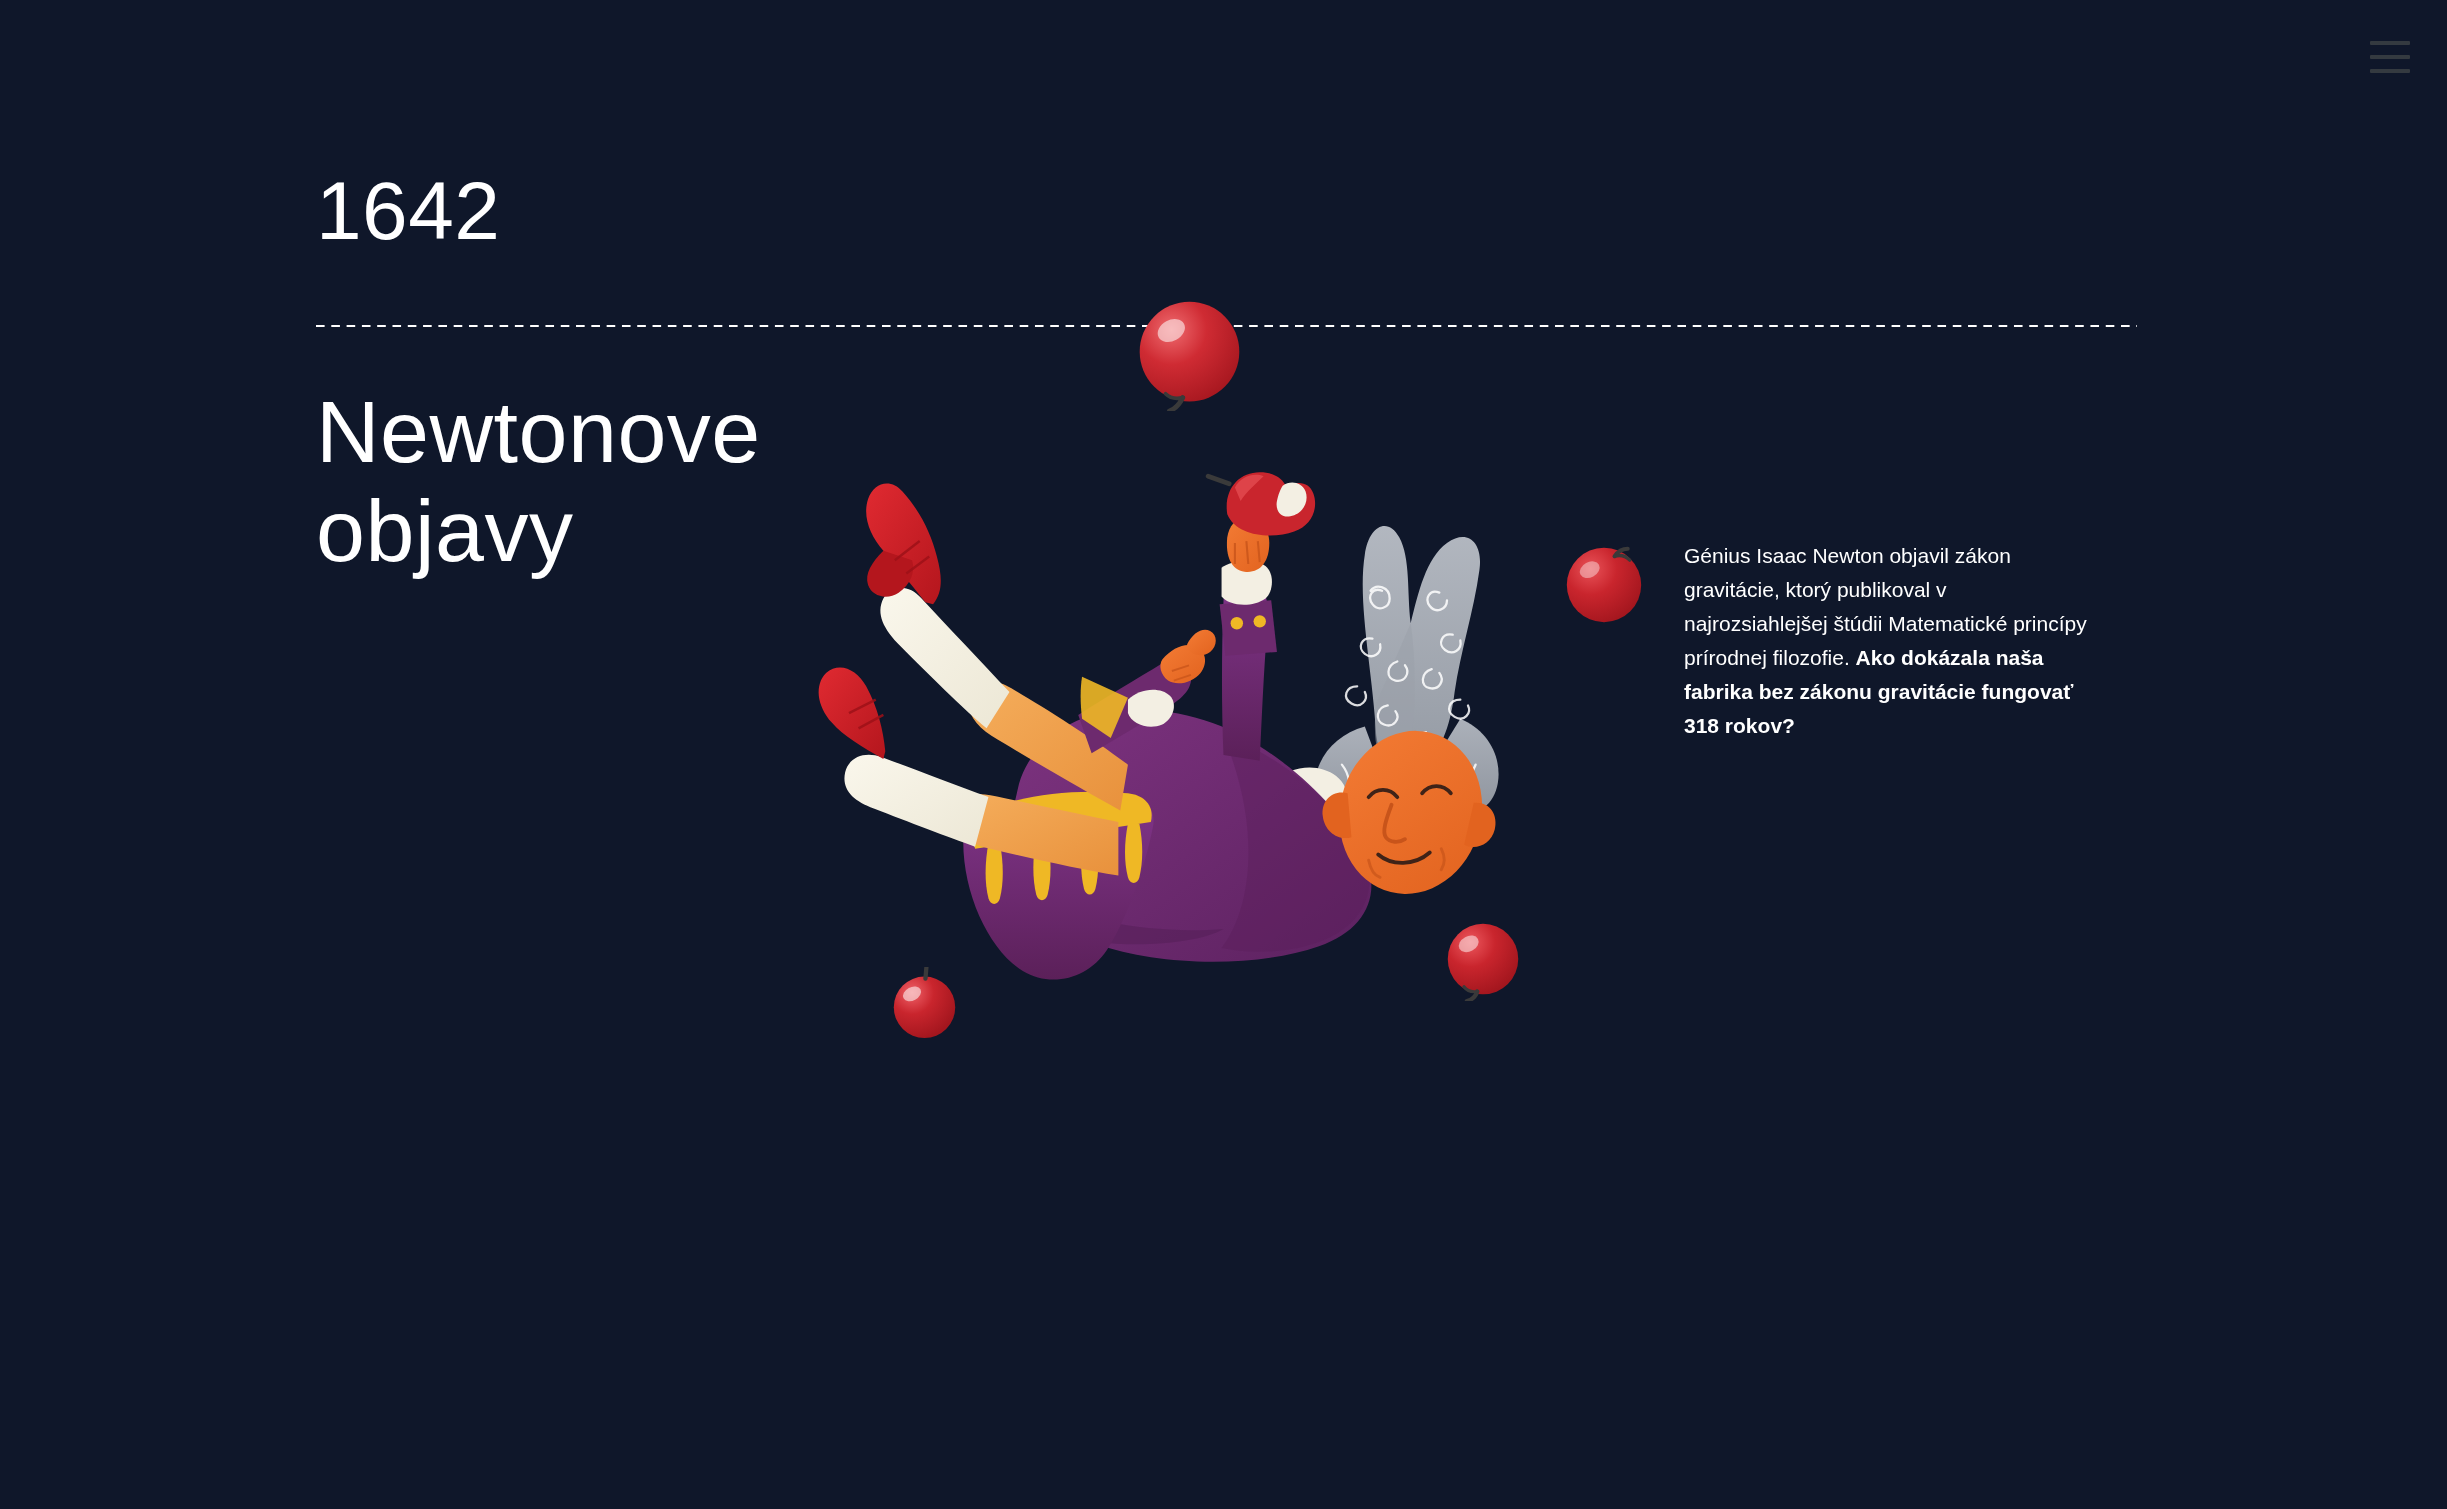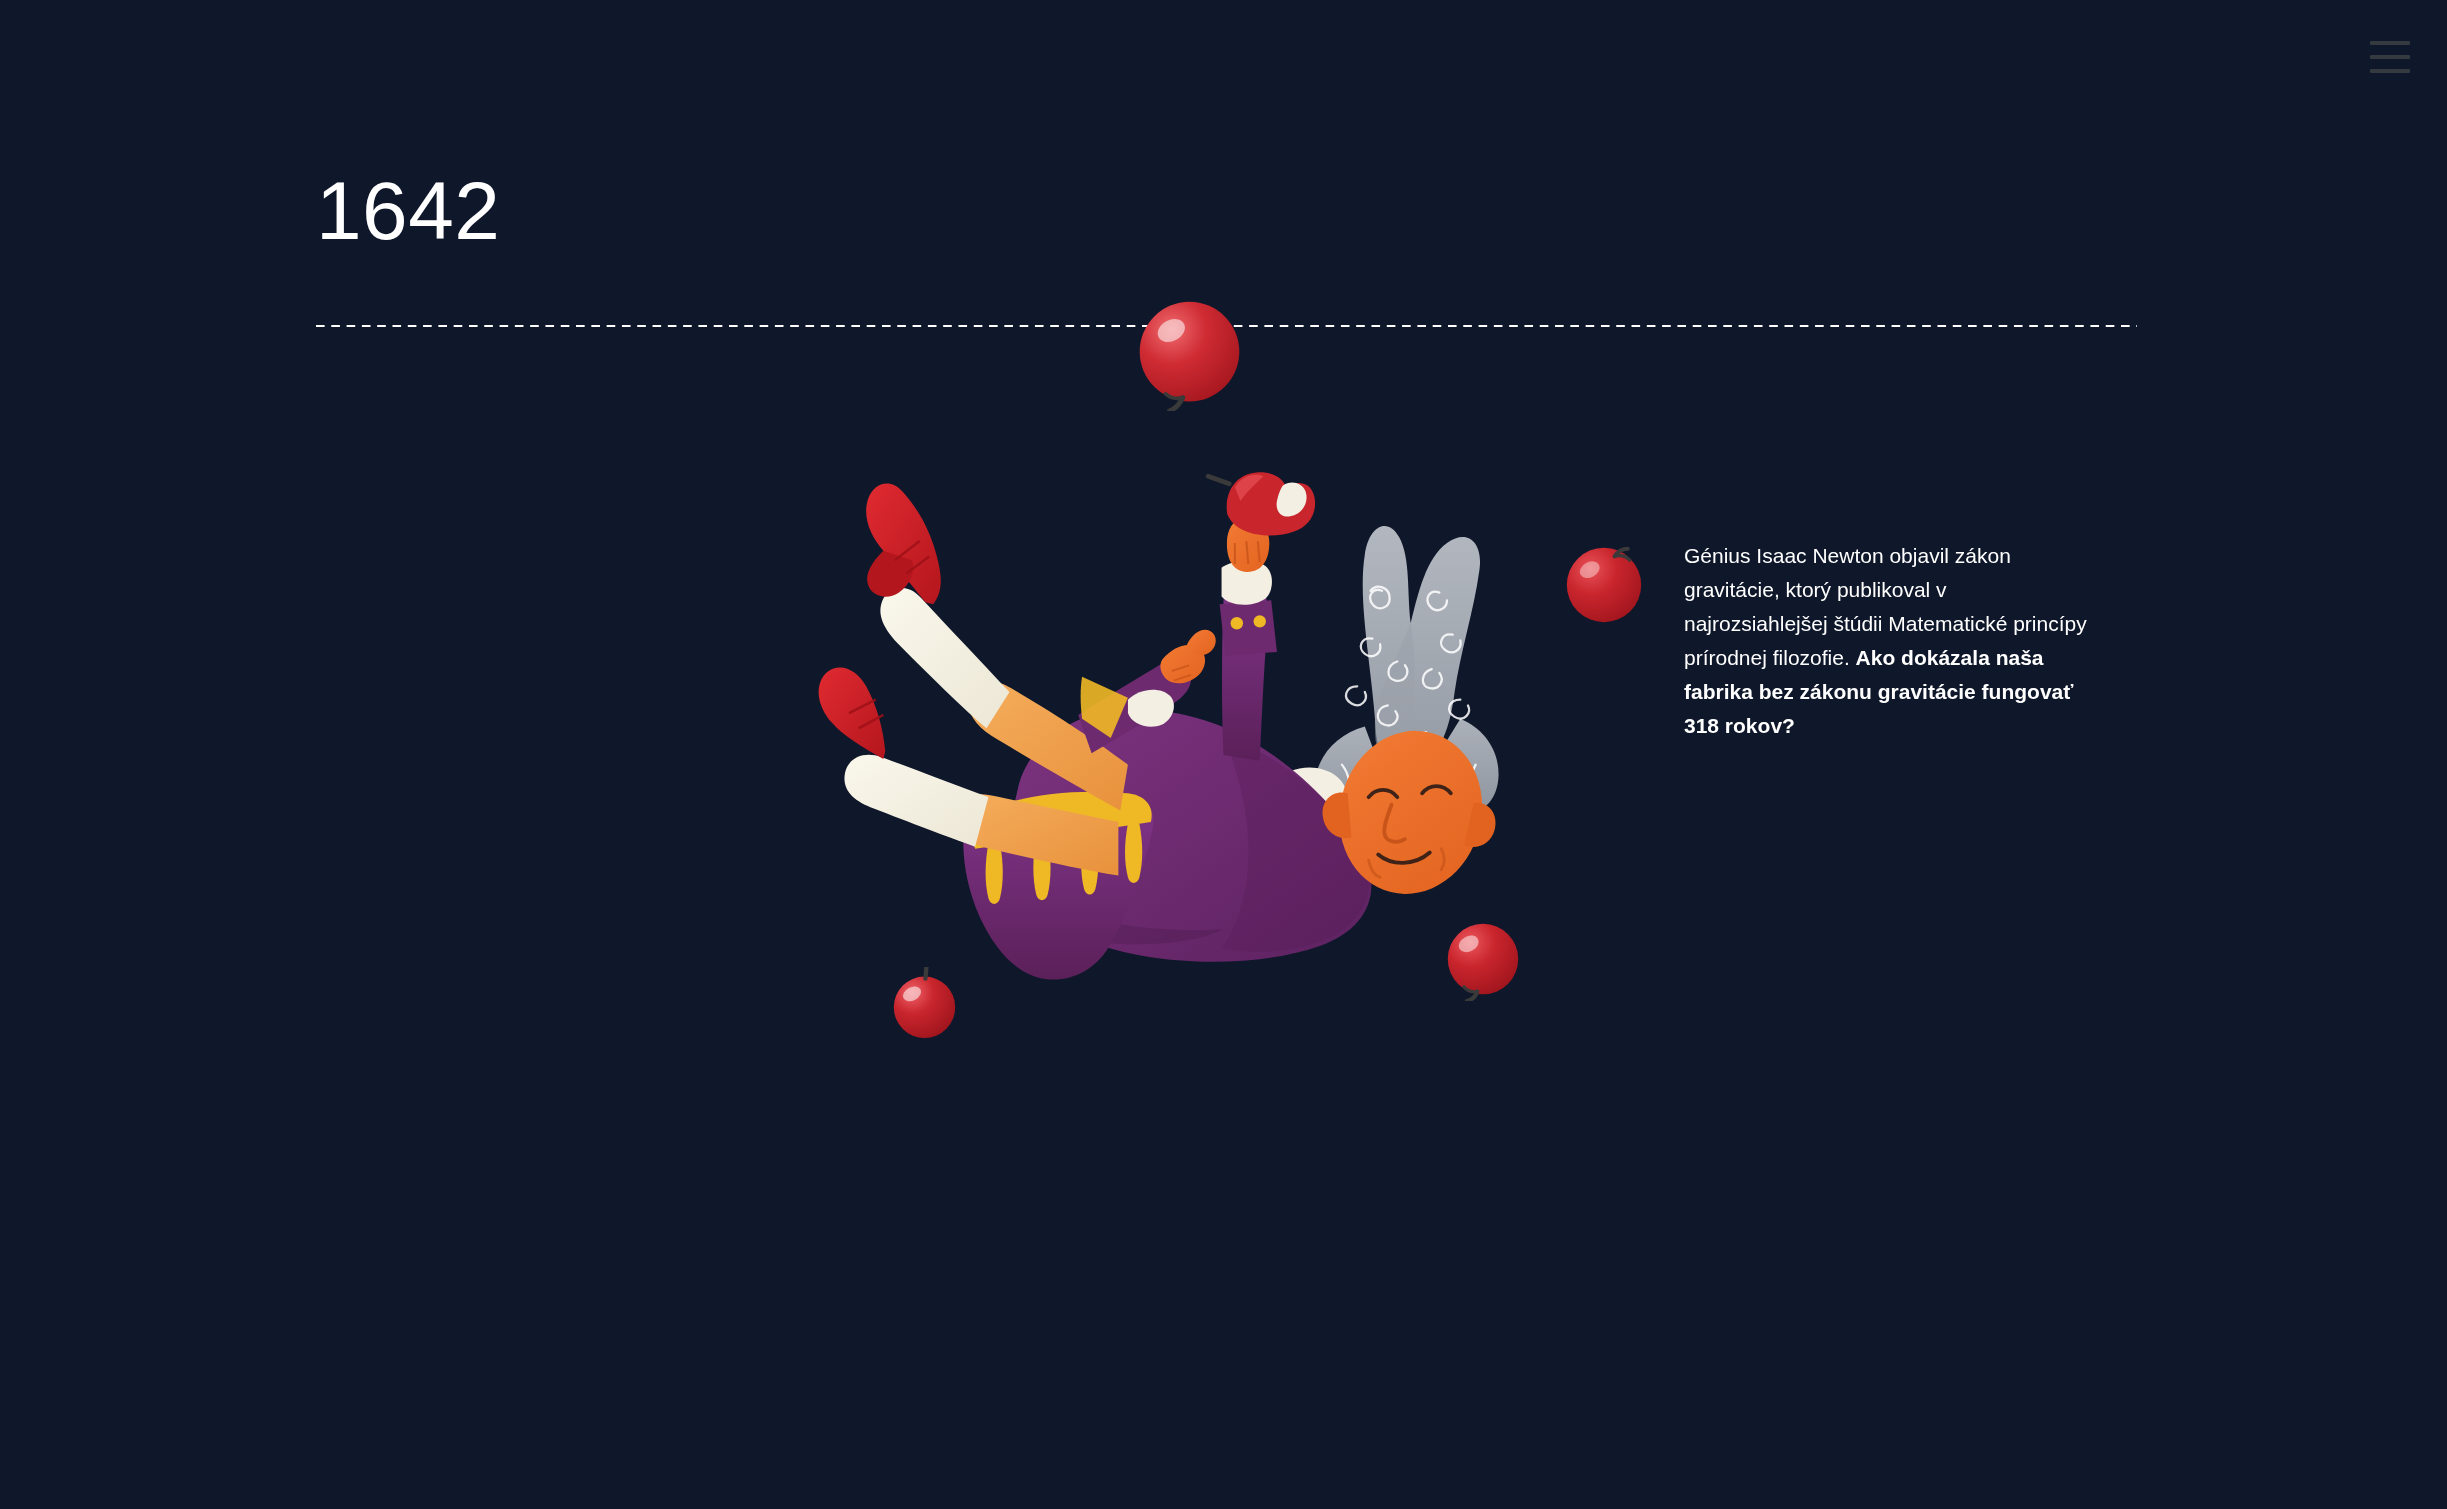--- a/index.html
+++ b/index.html
@@ -102,21 +102,22 @@
     <span class="menu-bar"></span>
     <span class="menu-bar"></span>
     <span class="menu-bar"></span>
   </button>
 
   <div class="year">1642</div>
 
   <div class="divider"></div>
 
   <h1 class="title">
-    <br>
+    <span>Newtonove</span><br>
+    <span>objavy</span>
   </h1>
 
   <p class="copy">
     <span>Génius Isaac Newton objavil zákon gravitácie, ktorý publikoval v najrozsiahlejšej štúdii Matematické princípy prírodnej filozofie. </span><b>Ako dokázala naša fabrika bez zákonu gravitácie fungovať 318 rokov?</b>
   </p>
 
   <div class="illo">
     <svg viewBox="0 0 820 760" xmlns="http://www.w3.org/2000/svg">
       <defs>
         <linearGradient id="gCoat" x1="0" y1="0" x2="1" y2="1">

